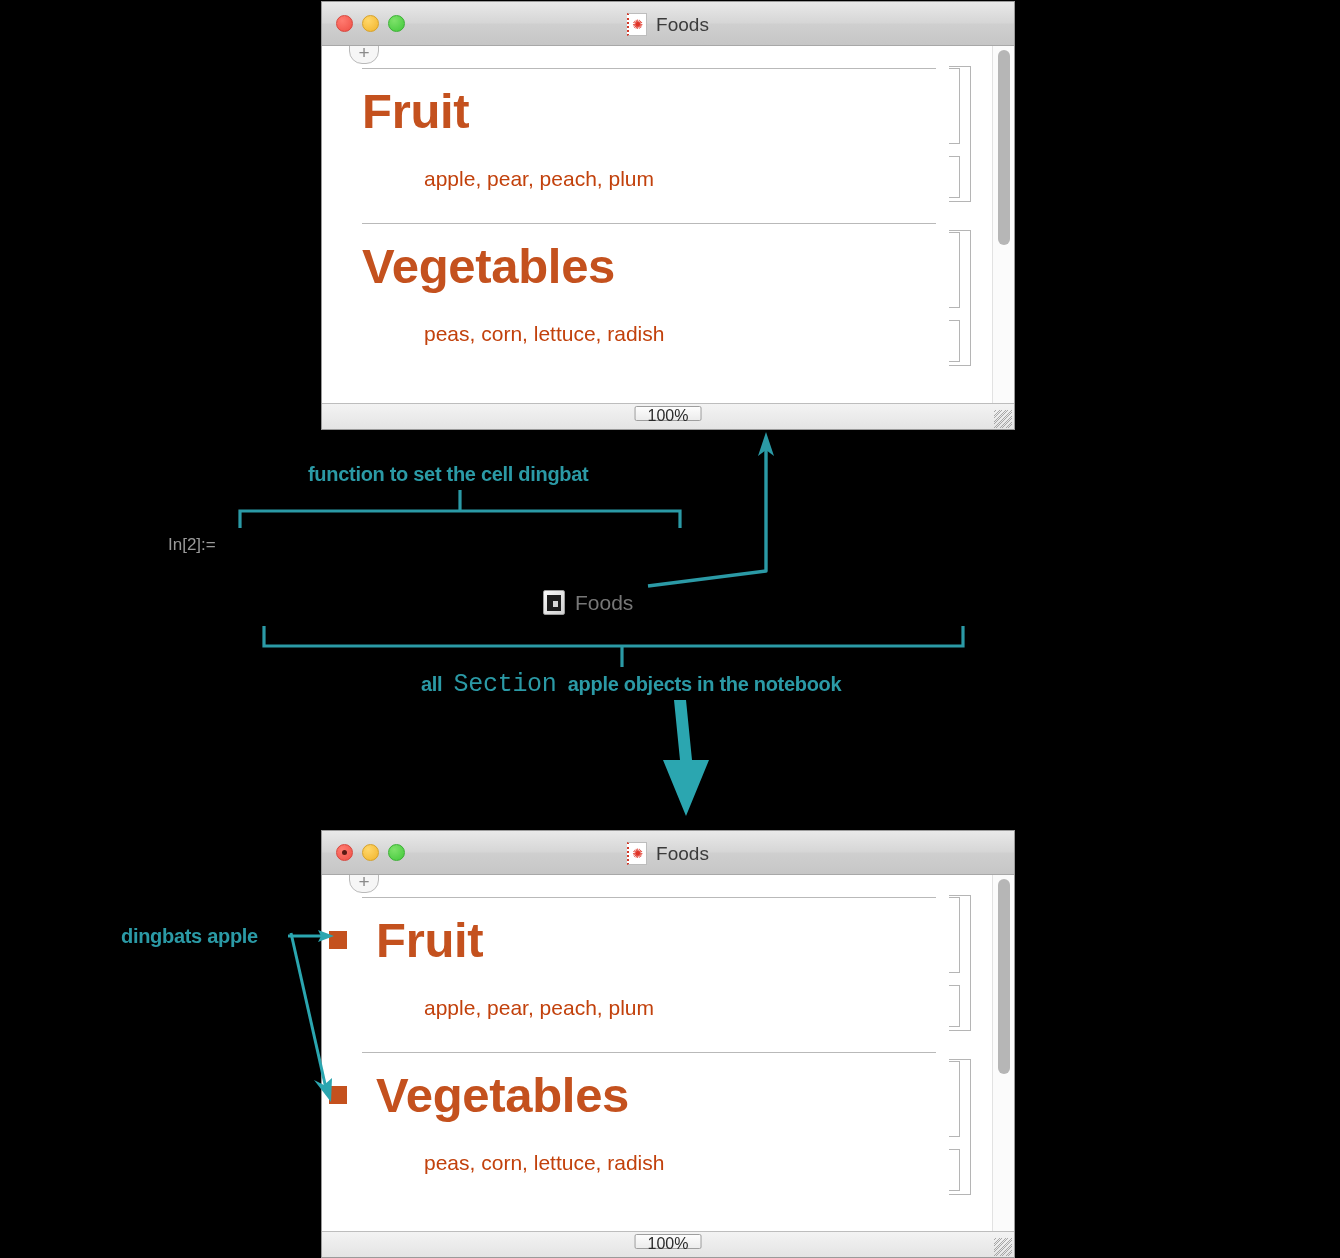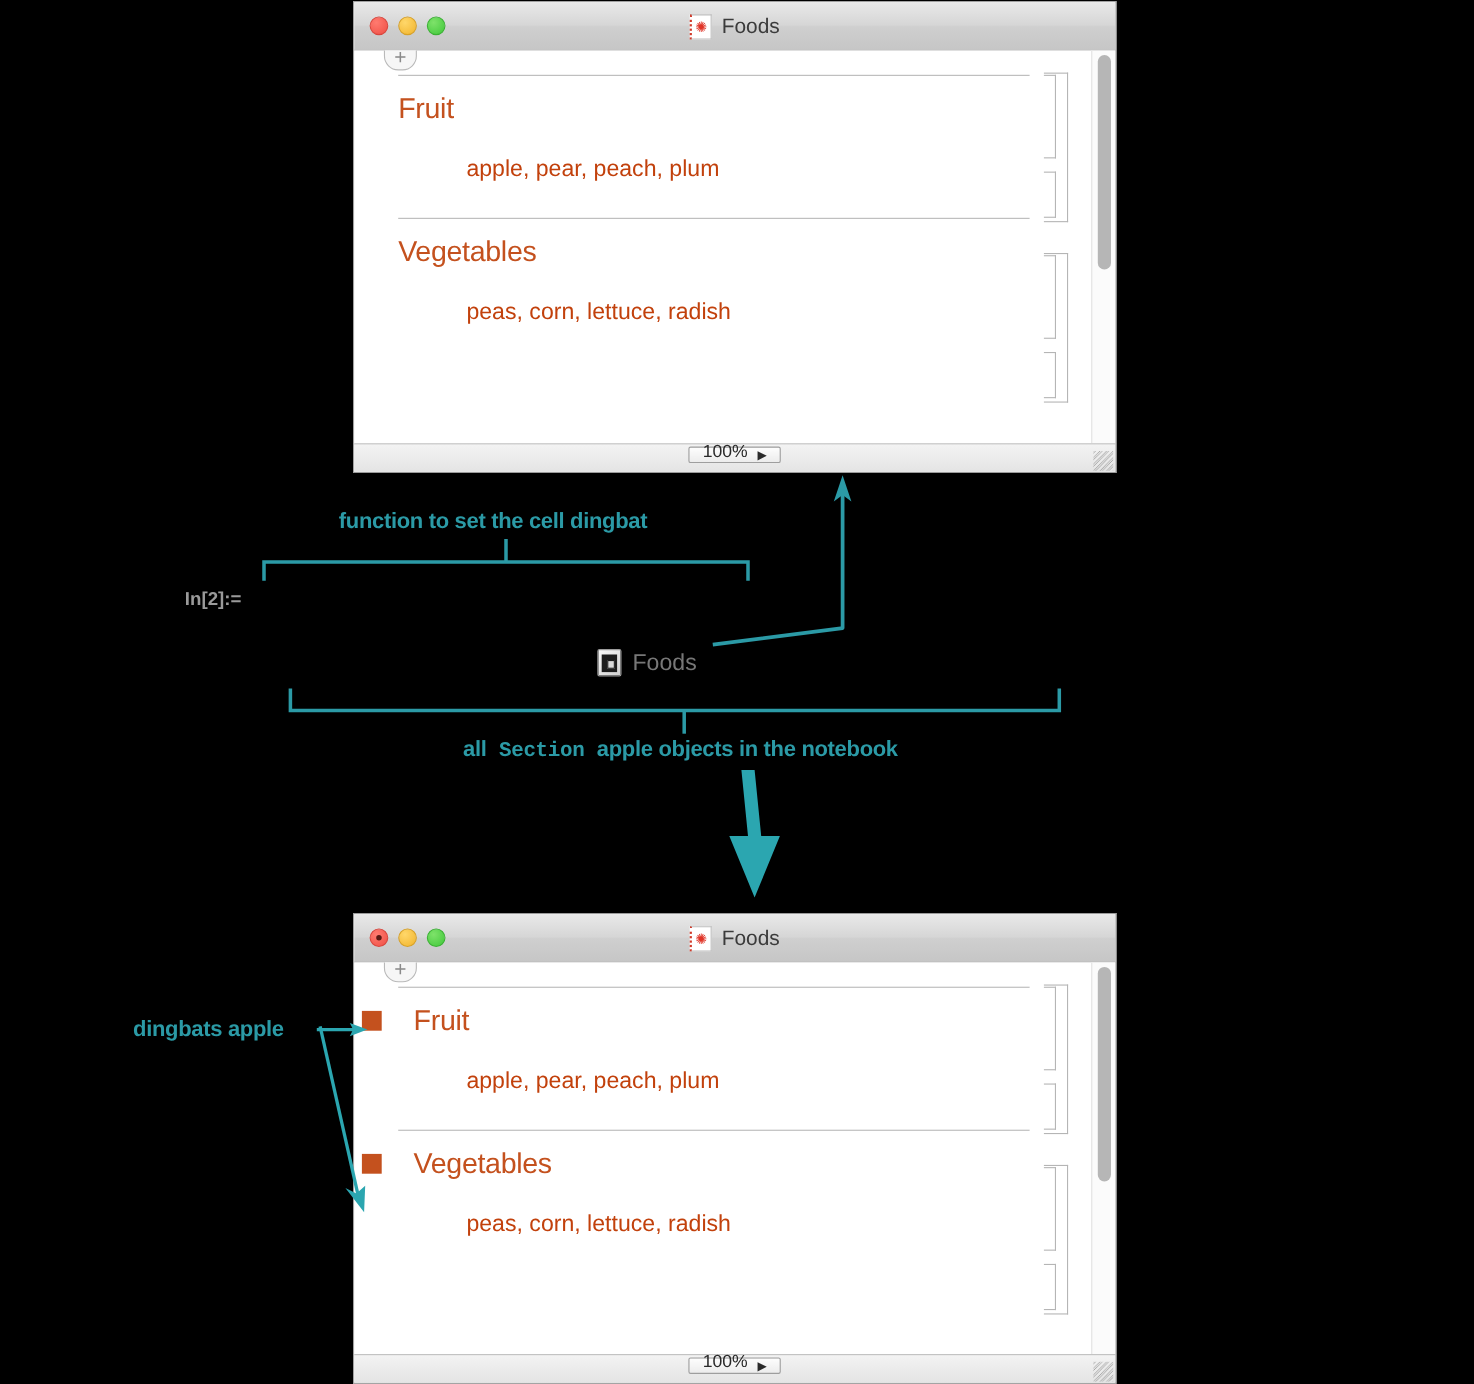--- a/index.html
+++ b/index.html
@@ -103,22 +103,22 @@
 
   .cellgroup { position: relative; }
   .cell-rule {
     height: 1px;
     background: #b9b9b9;
     margin-left: 40px;
     margin-right: 78px;
   }
   .cell-section {
     color: #c4511e;
-    font-size: 26px;
-    font-weight: 400;
+    font-size: 49px;
+    font-weight: 700;
     padding: 14px 0 16px 40px;
     letter-spacing: -0.3px;
     display: flex;
     align-items: center;
     gap: 14px;
   }
   .dingbat {
     width: 18px; height: 18px;
     background: #c4511e;
     display: inline-block;
@@ -176,20 +176,21 @@
     padding: 0 12px;
     background: linear-gradient(to bottom, #fdfdfd, #ececec);
     border: 1px solid #9e9e9e;
     border-radius: 2px;
     font-size: 16px;
     color: #2a2a2a;
     display: flex;
     align-items: flex-end;
     gap: 9px;
     box-sizing: border-box;
+    flex-direction: column;
   }
   .zoom-btn .caret { font-size: 11px; }
   .resize-grip {
     position: absolute;
     right: 2px; bottom: 1px;
     width: 18px; height: 18px;
     background:
       linear-gradient(135deg, transparent 45%, #9b9b9b 45%, #9b9b9b 55%, transparent 55%) 0 0/6px 6px,
       linear-gradient(135deg, transparent 45%, #9b9b9b 45%, #9b9b9b 55%, transparent 55%) 4px 4px/6px 6px;
     opacity: .85;
@@ -205,28 +206,28 @@
   .anno-text {
     position: absolute;
     color: #2b9aa6;
     font-size: 20px;
     font-weight: 700;
     white-space: nowrap;
     letter-spacing: -0.3px;
   }
   .anno-text .mono {
     font-family: "Liberation Mono", monospace;
-    font-weight: 700;
-    font-size: 19px;
+    font-weight: 400;
+    font-size: 25px;
   }
   .in-label {
     position: absolute;
     color: #9a9a9a;
     font-size: 17px;
-    font-weight: 700;
+    font-weight: 400;
     white-space: nowrap;
   }
   .cellobj {
     position: absolute;
     display: flex;
     align-items: center;
     gap: 10px;
   }
   .cellobj-icon {
     width: 22px; height: 25px;

